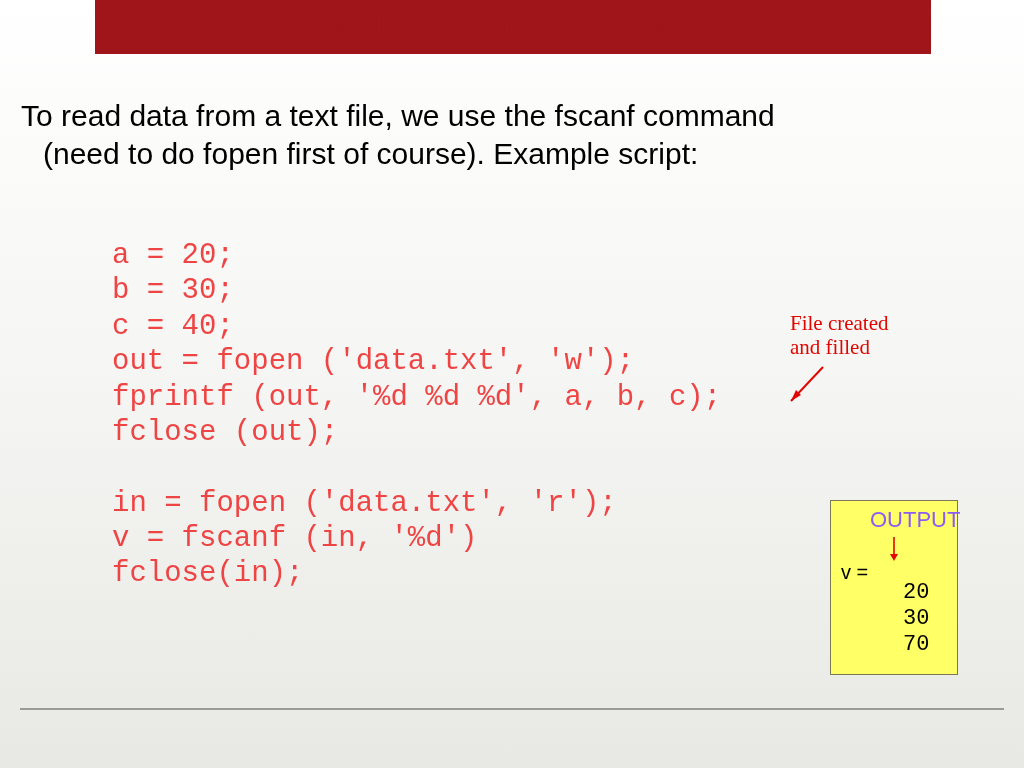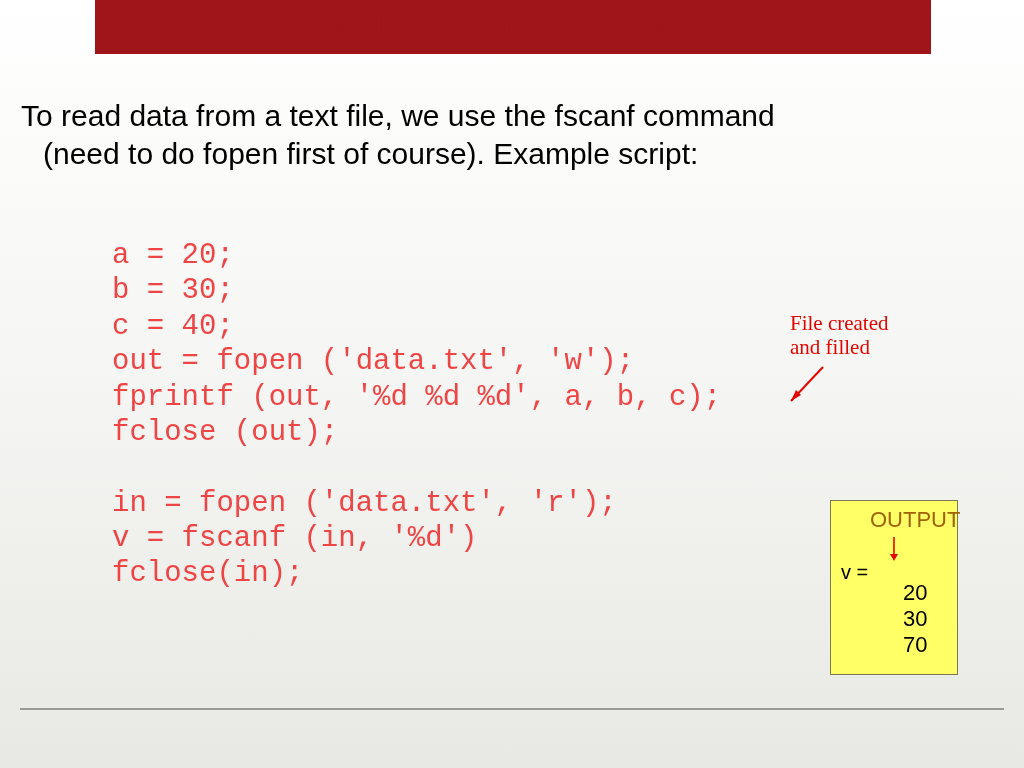--- a/index.html
+++ b/index.html
@@ -74,41 +74,42 @@
     width: 128px;
     height: 175px;
     background: #ffff66;
     border: 1px solid #7a7a55;
     padding: 6px 10px 8px 10px;
     font-family: Arial, Helvetica, sans-serif;
   }
   .output-title {
     text-align: center;
     font-size: 22px;
-    color: #a16207;
+    color: #8b5cf6;
     margin-bottom: 2px;
     margin-left: 29px;
   }
   .arrow2 {
     display: block;
     margin: 0 auto 0 auto;
     width: 20px;
     height: 28px;
   }
   .output-v {
     font-size: 20px;
     color: #000;
     margin-top: -2px;
   }
   .output-vals {
     font-size: 22px;
     color: #000;
     line-height: 1.18;
     padding-left: 62px;
     margin-top: -4px;
+    font-family: Liberation Mono, monospace;
   }
   .bottom-rule {
     position: absolute;
     left: 20px;
     top: 708px;
     width: 984px;
     height: 2px;
     background: #9a9a96;
   }
 </style>

